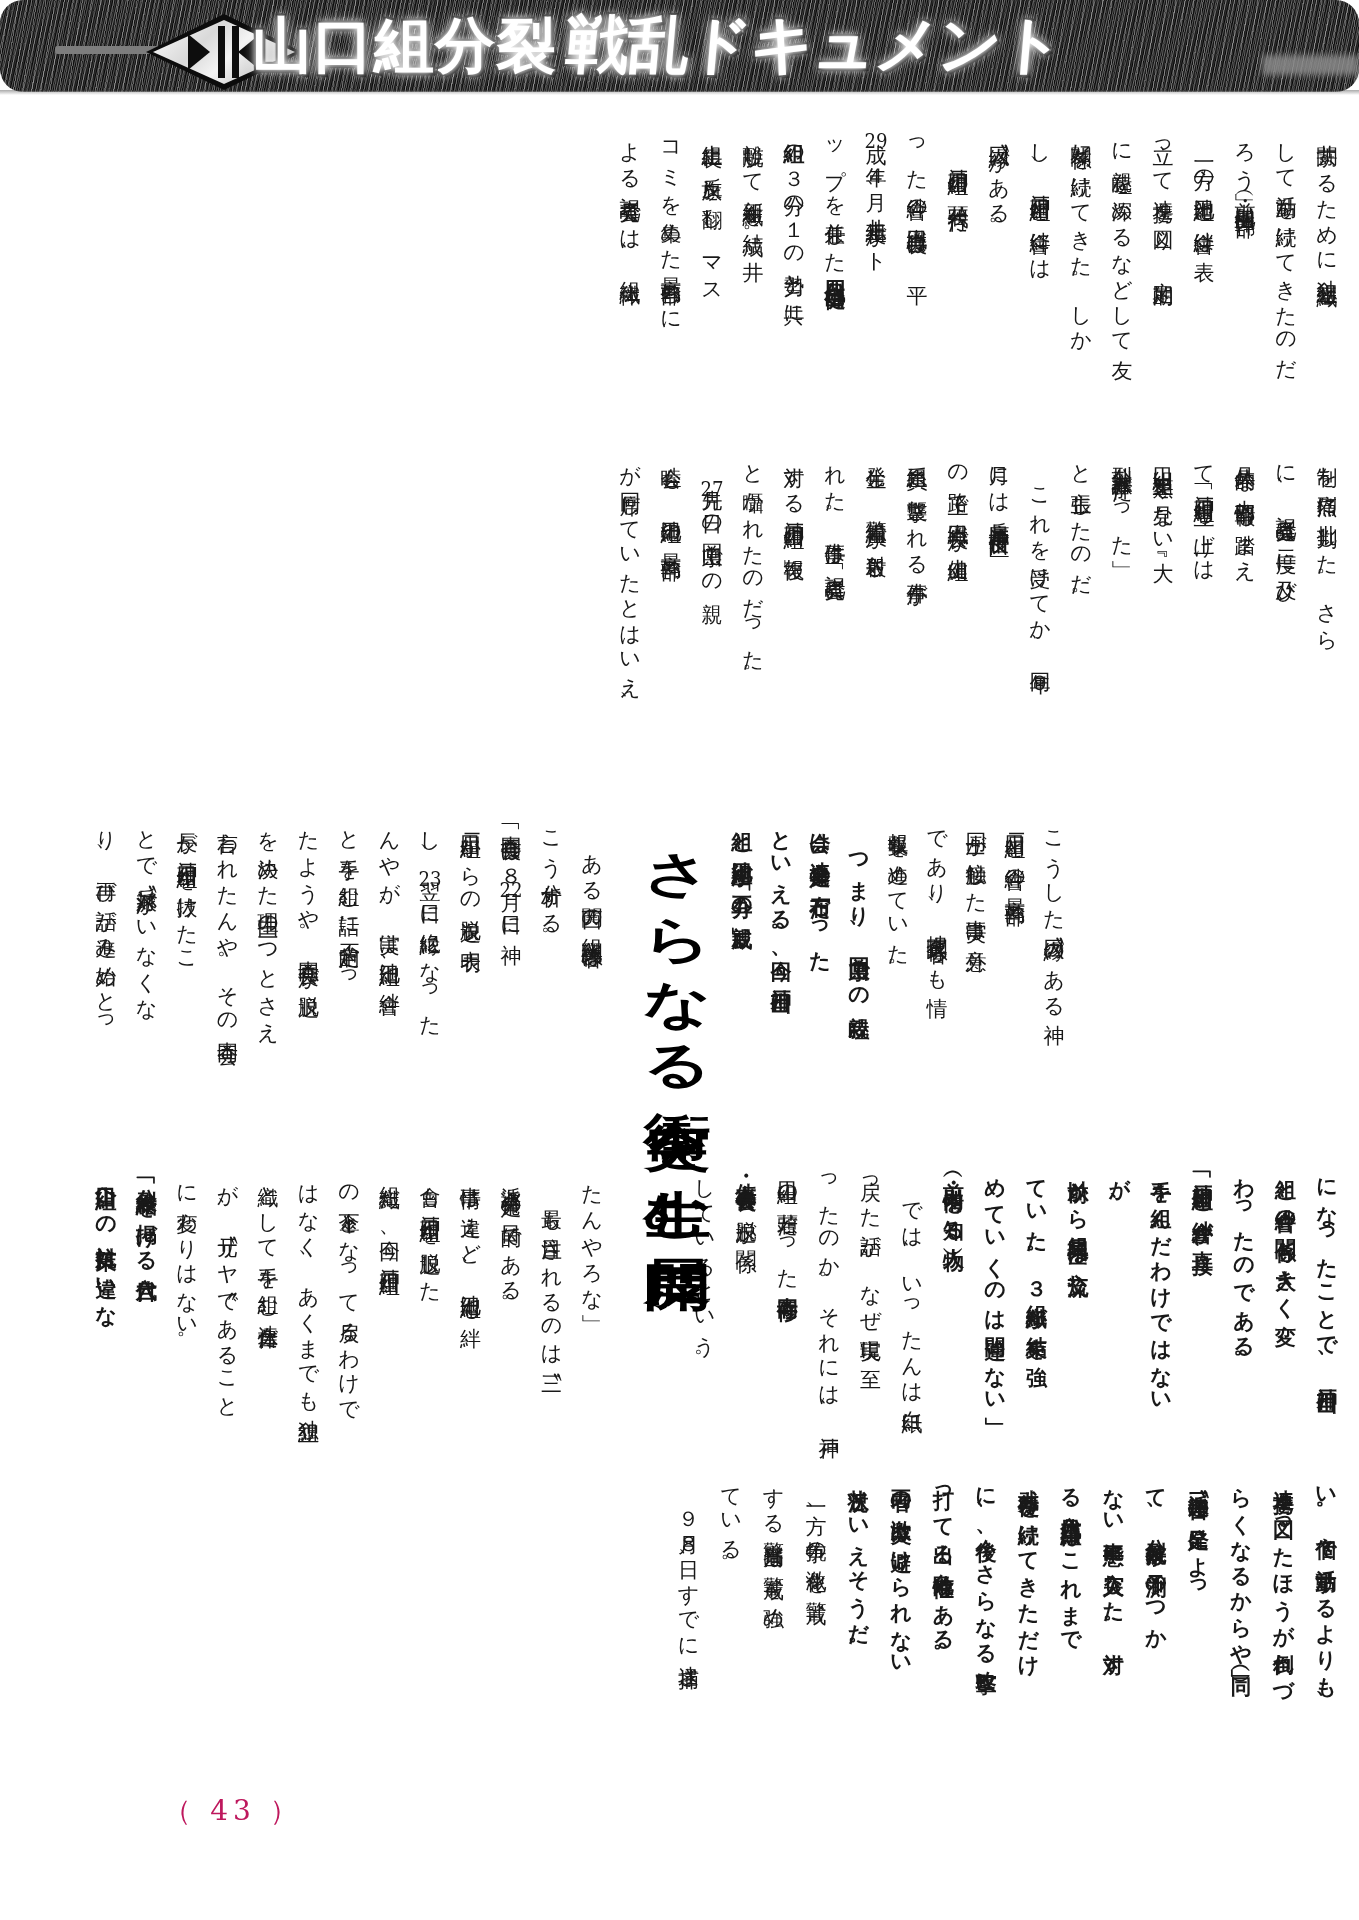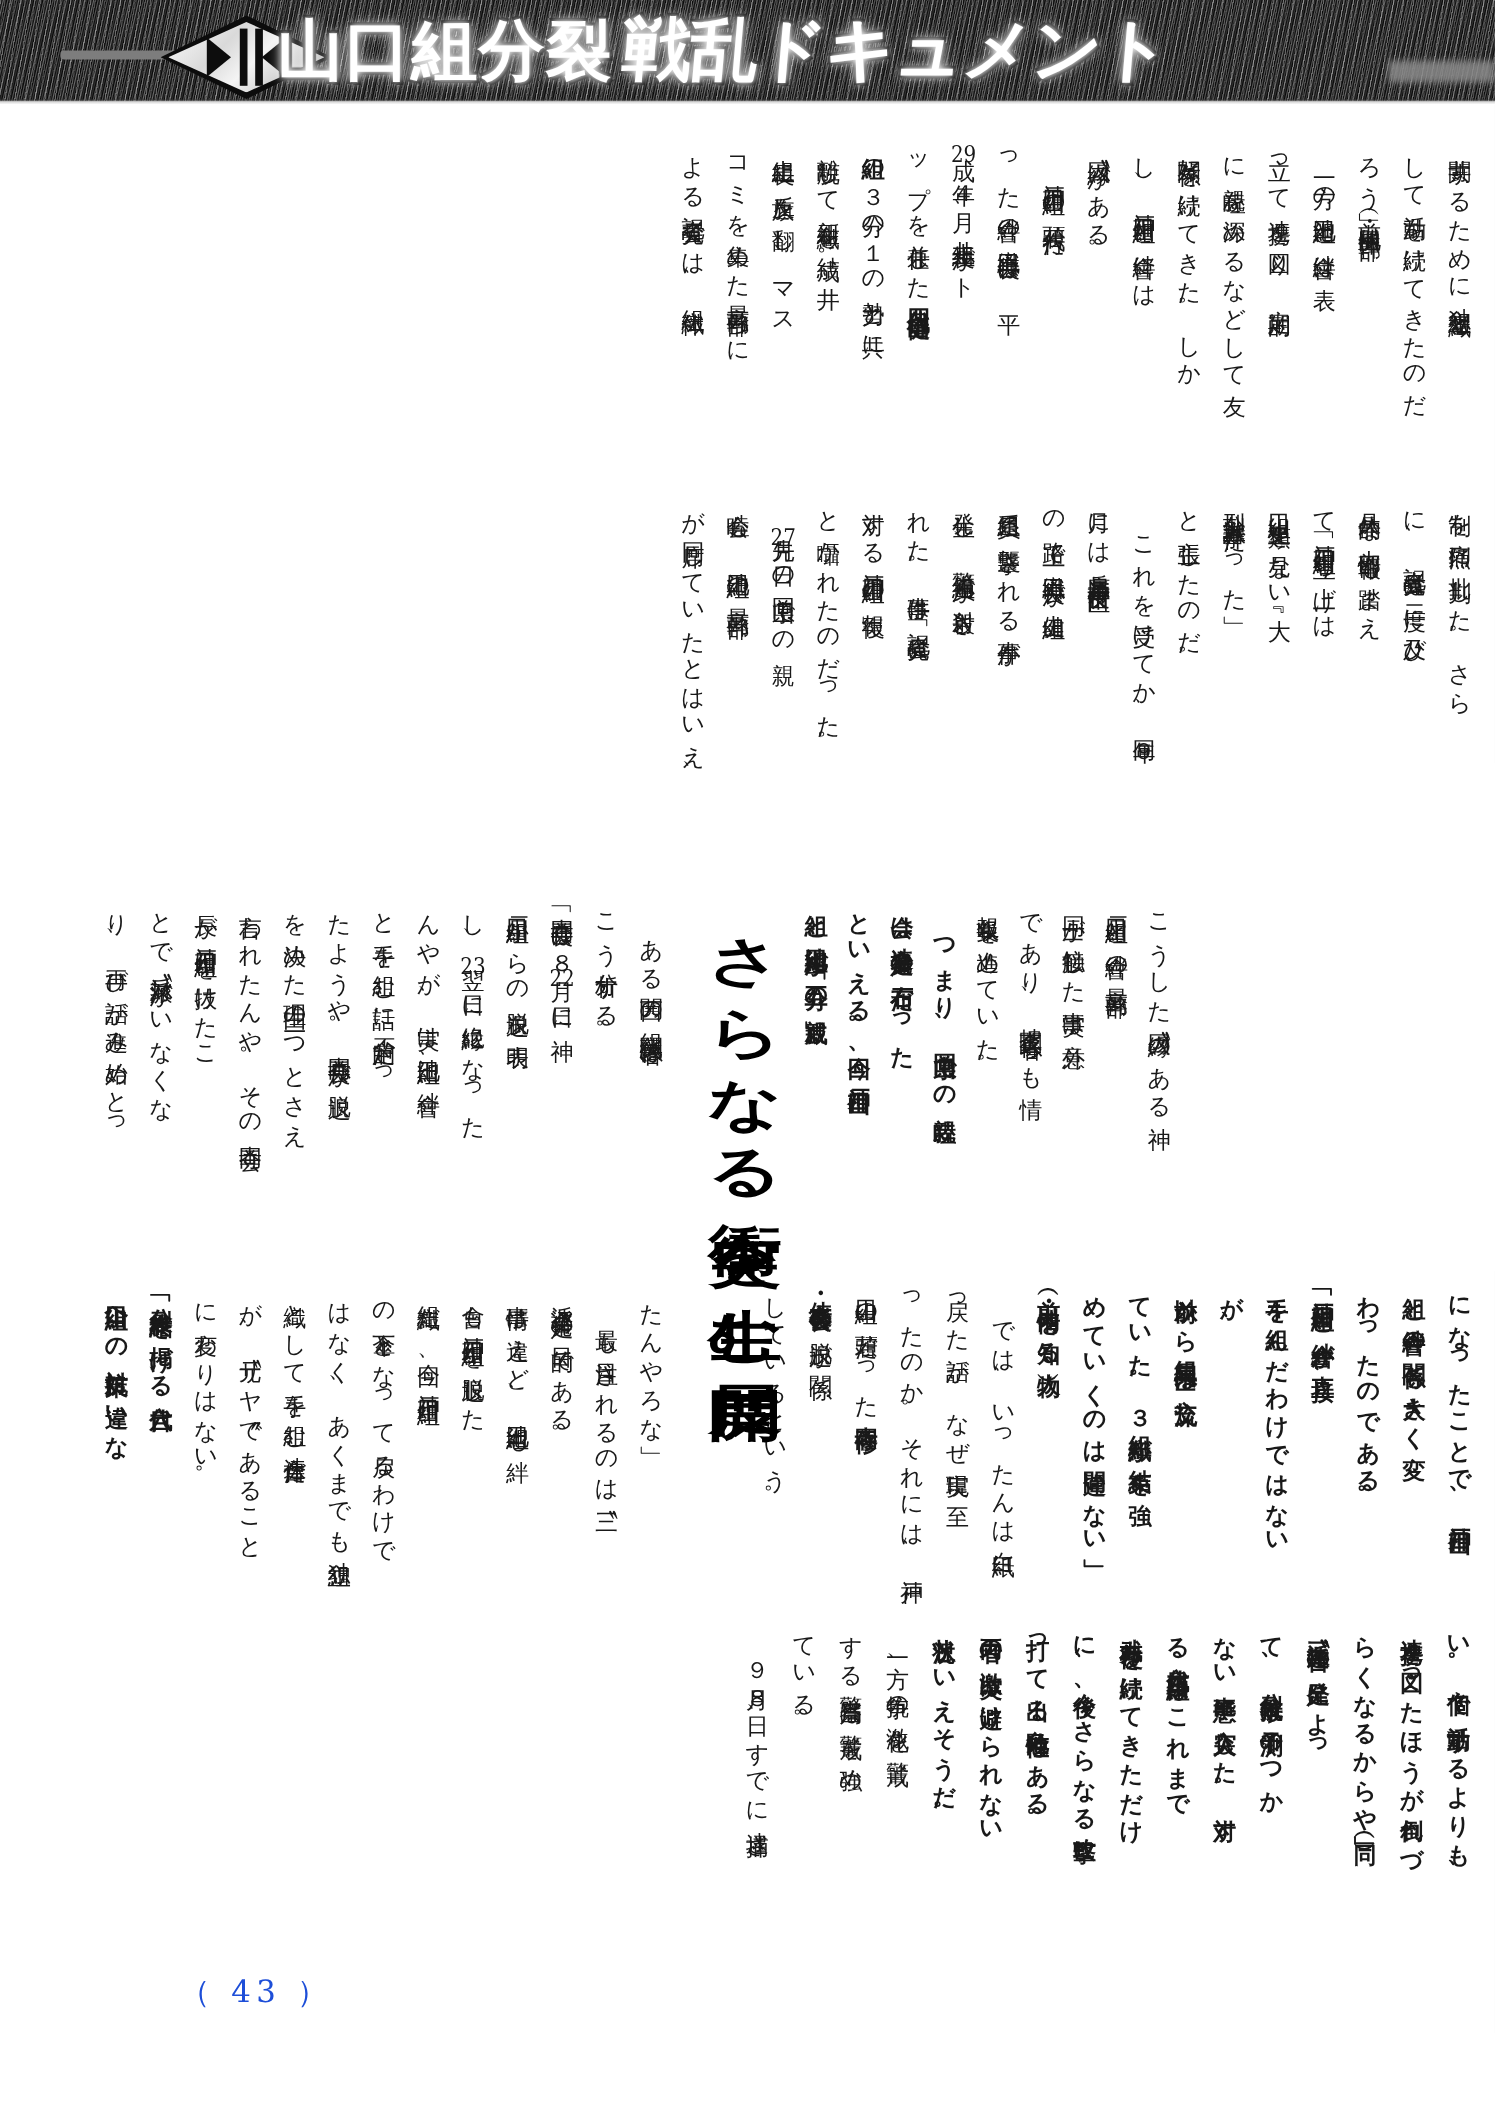--- a/index.html
+++ b/index.html
@@ -4,20 +4,21 @@
 <style>
   html,body{margin:0;padding:0;background:#e8e8e8;}
   #page{position:relative;width:1359px;height:1920px;background:#ffffff;overflow:hidden;
         font-family:"DejaVu Serif","Liberation Serif",serif;}
 
   
   #header{position:absolute;left:0;top:0;width:1359px;height:92px;
     background:
       repeating-linear-gradient(99deg, rgba(255,255,255,.30) 0 1px, rgba(255,255,255,0) 1px 4px, rgba(255,255,255,.18) 4px 5px, rgba(255,255,255,0) 5px 9px),
       repeating-linear-gradient(103deg, #0a0a0a 0px, #3d3d3d 1px, #101010 2px, #6d6d6d 3px, #161616 4px, #2e2e2e 5px, #060606 6px, #585858 7px, #121212 8px);
+    border-radius: 23px;
   }
   #header::after{content:"";position:absolute;left:0;bottom:-3px;width:100%;height:5px;
     background:linear-gradient(#00000055,#ffffff);}
   .swoosh-left{position:absolute;left:55px;top:46px;width:112px;height:8px;background:#7d7d7d;border-radius:3px;}
   .swoosh-right{position:absolute;left:1262px;top:55px;width:97px;height:20px;background:#8a8a8a;
     filter:blur(3px);opacity:.85;}
   
   .diamond{position:absolute;left:146px;top:14px;width:156px;height:76px;
     clip-path:polygon(50% 0,100% 50%,50% 100%,0 50%);background:#0c0c0c;}
   .diamond .inner{position:absolute;left:7px;top:6px;right:7px;bottom:6px;
@@ -63,21 +64,21 @@
   #band-r5 p{line-height:42.5px;}
 
   
   #headline{position:absolute;left:652px;top:818px;height:690px;
     writing-mode:vertical-rl;text-orientation:upright;
     font-family:"DejaVu Sans","Liberation Sans",sans-serif;font-weight:900;color:#000;
     font-size:50px;line-height:52px;letter-spacing:6.5px;
     transform:scaleX(1.34);transform-origin:center top;white-space:nowrap;}
 
   #pagenum{position:absolute;left:158px;top:1792px;width:150px;text-align:center;
-    font-family:"DejaVu Serif","Liberation Serif",serif;font-size:28px;color:#1d4ed8;letter-spacing:5px;}
+    font-family:"DejaVu Serif","Liberation Serif",serif;font-size:28px;color:#be185d;letter-spacing:5px;}
 </style>
 </head>
 <body>
 
 <div id="page">
 
   <div id="header">
     <div class="swoosh-left"></div>
     <div class="swoosh-right"></div>
     <div class="diamond">

